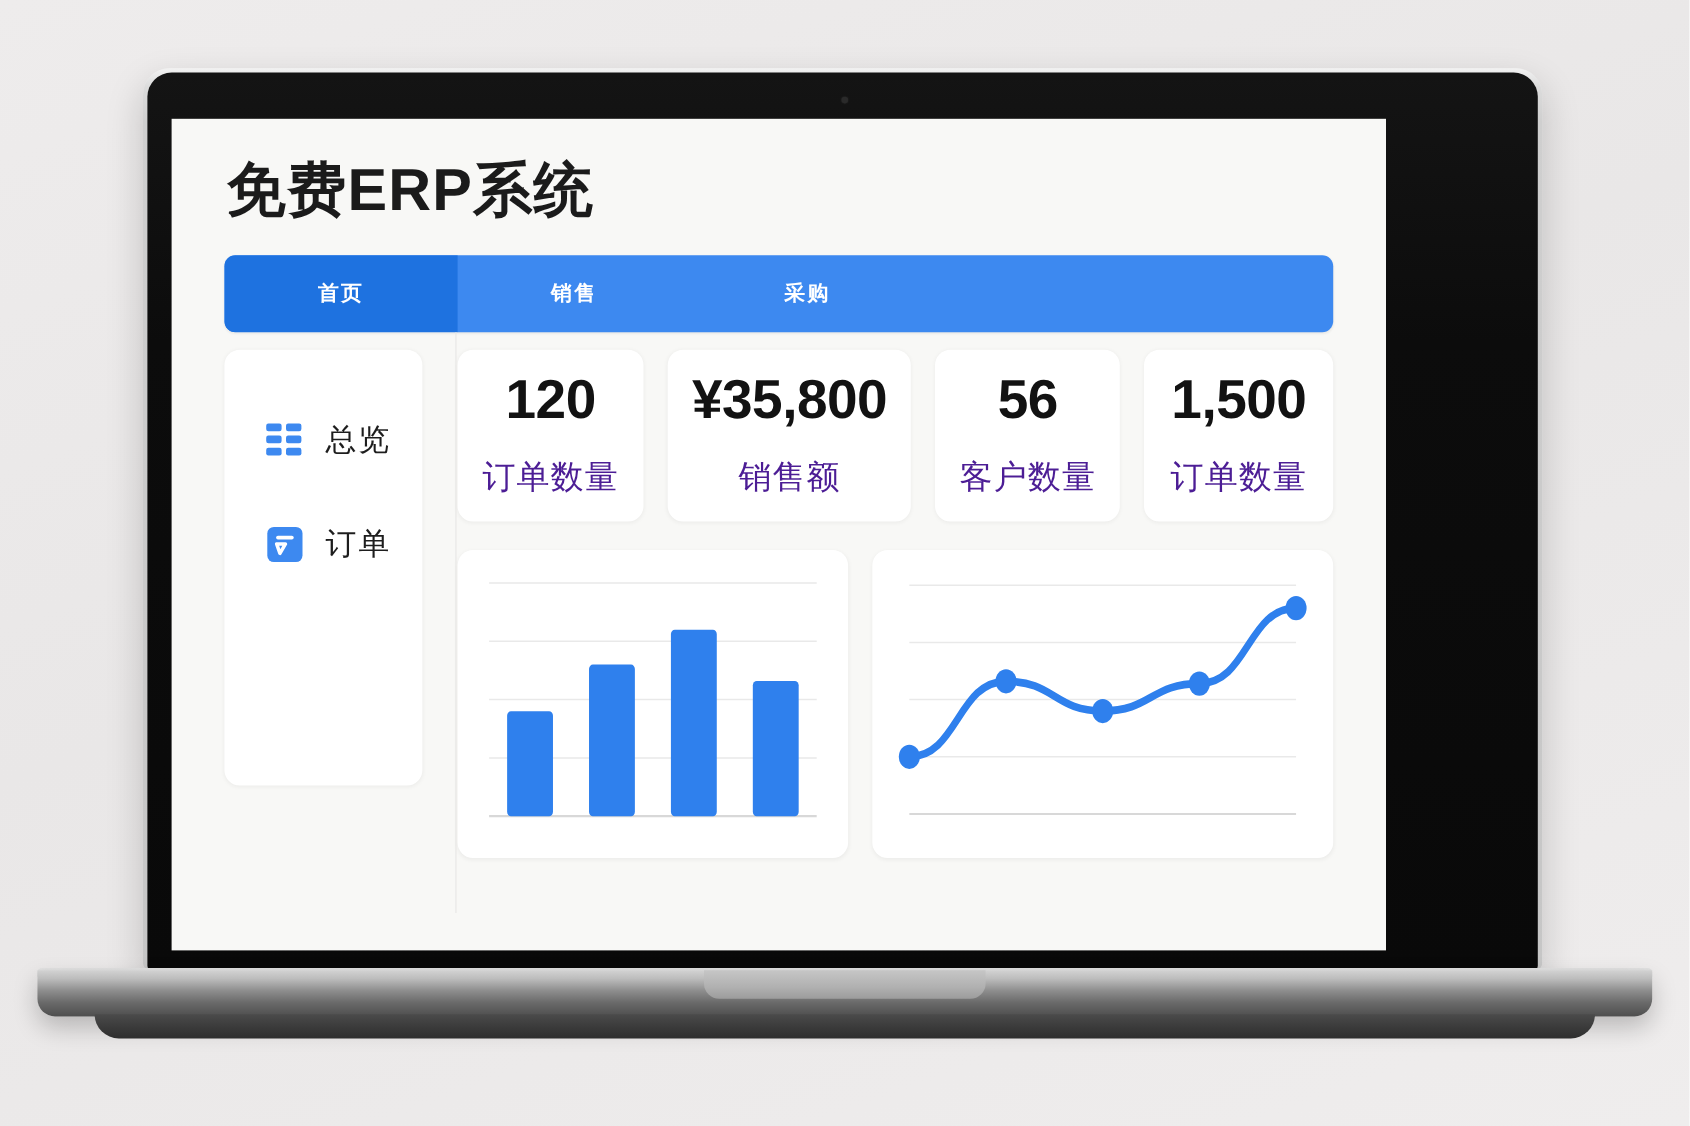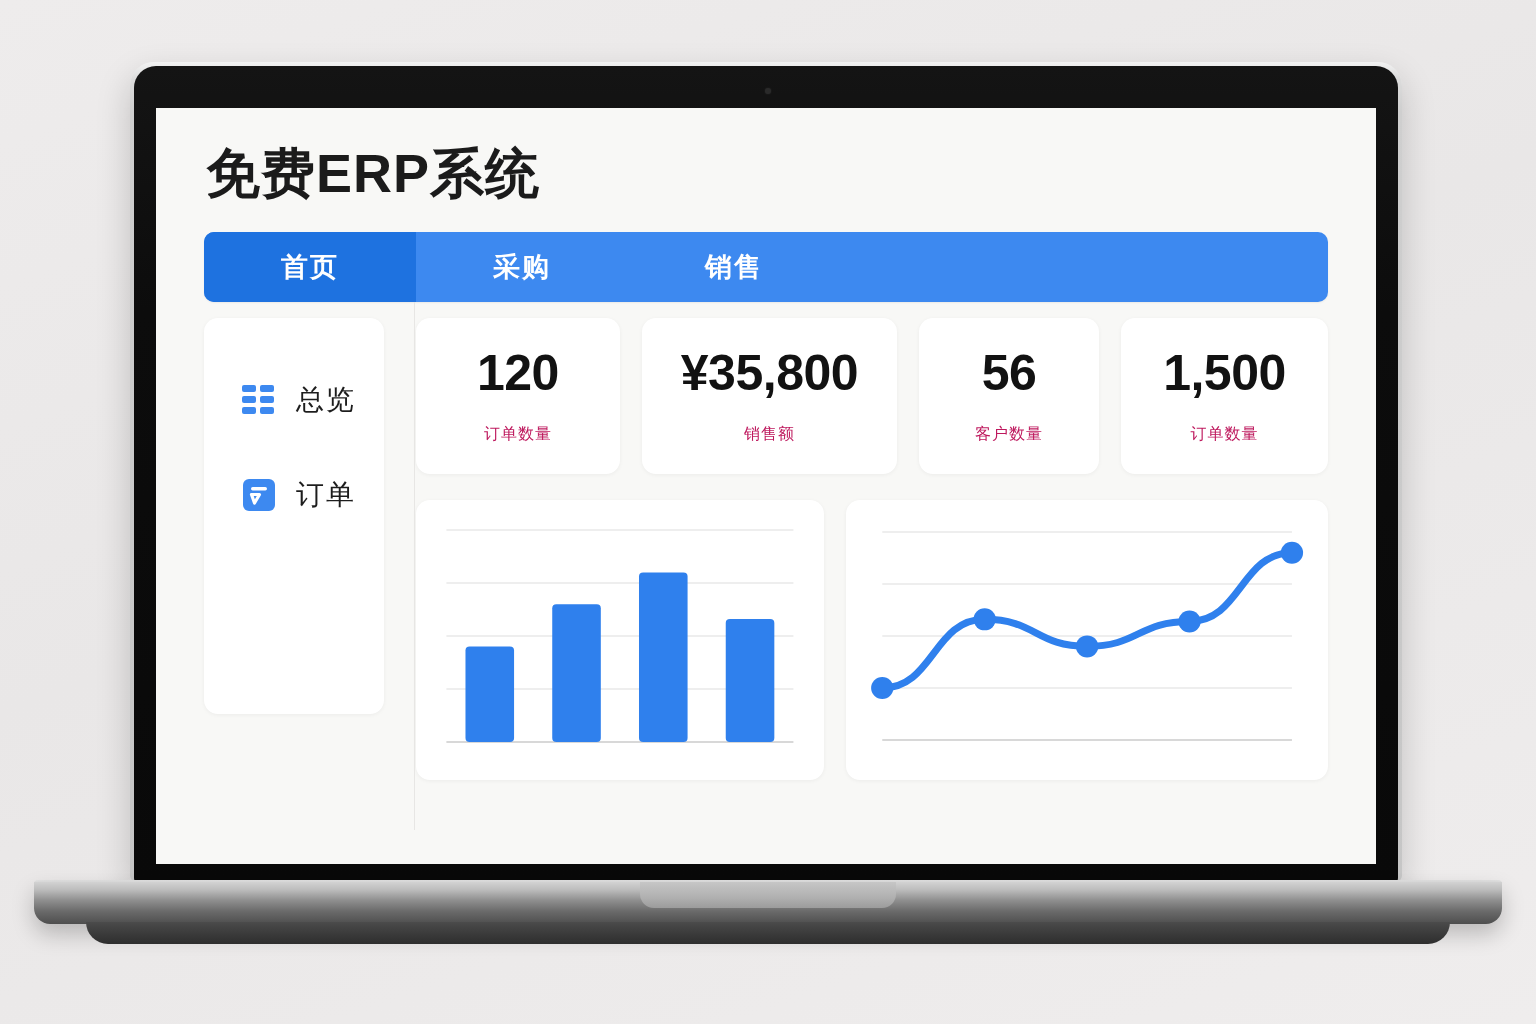--- a/index.html
+++ b/index.html
@@ -63,21 +63,21 @@
     height: 6px;
     border-radius: 50%;
     background: #2a2a2a;
     box-shadow: 0 0 2px rgba(255,255,255,0.10);
   }
 
   .screen {
     position: absolute;
     left: 156px;
     top: 108px;
-    width: 1220px;
+    width: 1104px;
     height: 756px;
     background: #f8f8f6;
     overflow: hidden;
   }
 
   
   .laptop-base {
     position: absolute;
     left: 34px;
     top: 882px;
@@ -141,21 +141,21 @@
     display: flex;
     align-items: stretch;
     overflow: hidden;
     box-shadow: 0 1px 2px rgba(0,0,0,0.06);
   }
   .nav-item {
     display: flex;
     align-items: center;
     justify-content: center;
     color: #ffffff;
-    font-size: 27px;
+    font-size: 19px;
     font-weight: 700;
     letter-spacing: 2px;
     width: 212px;
     cursor: pointer;
   }
   .nav-item.active {
     background: #1e72e0;
   }
 
   
@@ -231,22 +231,22 @@
 
   .stat-value {
     font-size: 50px;
     font-weight: 700;
     color: #121212;
     line-height: 1;
     letter-spacing: -0.5px;
     white-space: nowrap;
   }
   .stat-label {
-    font-size: 16px;
-    color: #be185d;
+    font-size: 30px;
+    color: #4c1d95;
     letter-spacing: 1px;
     white-space: nowrap;
   }
 
   .chart-row { display: flex; gap: 22px; }
   .chart-card {
     background: #ffffff;
     border-radius: 14px;
     box-shadow: 0 1px 4px rgba(0,0,0,0.05);
     height: 280px;
@@ -271,24 +271,24 @@
   <div class="screen">
     <div class="app">
 
       <h1 class="app-title">免费ERP系统</h1>
 
       <div class="navbar">
         <div class="nav-item active">
           <span>首页</span>
         </div>
         <div class="nav-item">
+          <span>销售</span>
+        </div>
+        <div class="nav-item">
           <span>采购</span>
-        </div>
-        <div class="nav-item">
-          <span>销售</span>
         </div>
       </div>
 
       <div class="body-area">
         <div class="v-divider"></div>
 
         <div class="sidebar">
 
           <div class="side-item">
             <span class="side-icon">

